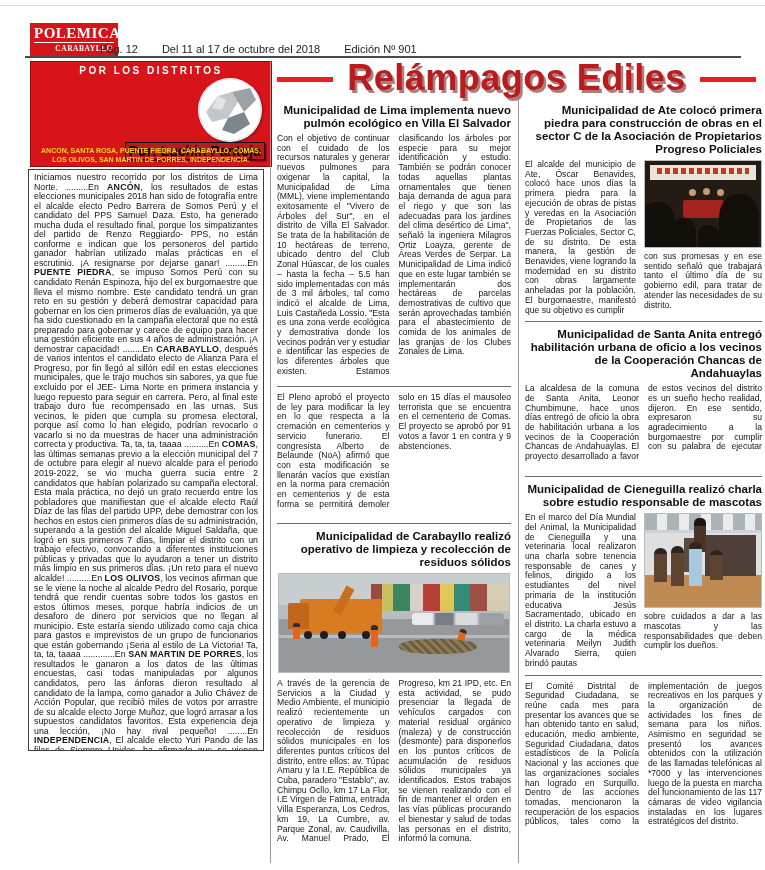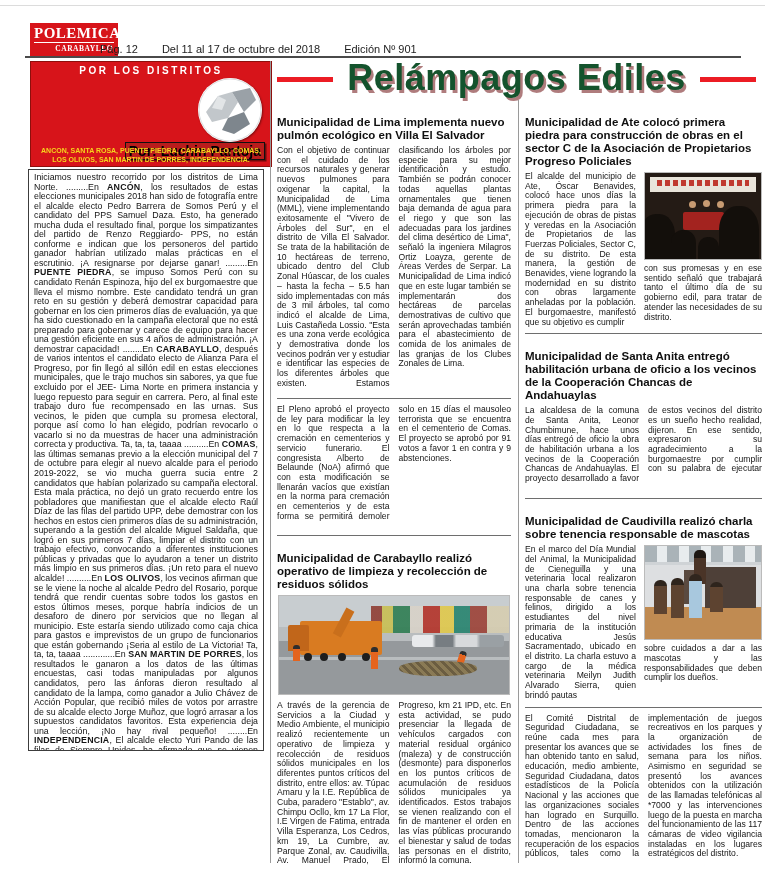--- a/index.html
+++ b/index.html
@@ -13,21 +13,21 @@
             font-family:"Liberation Serif",serif;border-bottom:1px solid #fff;margin:2px 4px 0;}
   .logo-bottom{color:#fff;font-weight:bold;font-size:7.5px;text-align:right;padding:1px 5px 0 0;
                font-family:"Liberation Serif",serif;letter-spacing:.5px;}
   .meta{position:absolute;left:100px;top:43px;display:flex;gap:24px;font-weight:normal;font-size:11px;color:#1d1d1d;justify-content:space-between;}
   .rule{position:absolute;left:25px;top:56px;width:716px;height:2px;background:#4a4a4a;}
 
   
   .section-title{position:absolute;left:268px;top:57px;width:497px;height:42px;
                  display:flex;align-items:center;justify-content:center;gap:14px;}
   .dash{height:5px;background:#ec1c24;flex:0 0 56px;margin-top:2px;}
-  .title-text{font-size:36px;font-weight:bold;color:#14532d;letter-spacing:.5px;
+  .title-text{font-size:36px;font-weight:bold;color:#b91c1c;letter-spacing:.5px;
               text-shadow:2.5px 2.5px 0 rgba(110,16,18,.55);white-space:nowrap;}
 
   
   .lima-norte{position:absolute;left:30px;top:61px;width:242px;height:106px;background:#d7141a;
               border:1px solid #8e0f0c;box-sizing:border-box;}
   .ln-kicker{color:#fff;font-weight:bold;font-size:10px;text-align:center;letter-spacing:2.5px;margin-top:3px;}
   .ln-title{position:absolute;left:10px;top:15px;color:#fff;font-weight:bold;font-size:38px;line-height:31px;
             letter-spacing:3px;text-shadow:2px 2px 2px rgba(0,0,0,.35);}
   .ln-map{position:absolute;right:9px;top:16px;width:64px;height:64px;border-radius:50%;background:#fff;
           overflow:hidden;box-shadow:1px 1px 2px rgba(0,0,0,.4);}
@@ -44,21 +44,21 @@
 
   
   .vline{position:absolute;width:1px;background:#9a9a9a;}
   .vline1{left:270px;top:61px;height:802px;}
   .vline2{left:518px;top:100px;height:763px;}
 
   
   .col{position:absolute;top:100px;}
   .col-mid{left:277px;width:234px;}
   .col-right{left:525px;width:237px;}
-  h2.head{margin:16px 0 4px;font-size:11.5px;line-height:13px;font-weight:bold;text-align:left;color:#101010;}
+  h2.head{margin:4px 0 4px;font-size:11.5px;line-height:13px;font-weight:bold;text-align:right;color:#101010;}
   .body2{column-count:2;column-gap:9px;column-fill:auto;font-size:8.6px;line-height:9.7px;
          text-align:justify;overflow:hidden;hyphens:auto;}
   .split{display:flex;gap:8px;}
   .split .sub-l{flex:1;font-size:8.6px;line-height:9.7px;text-align:justify;hyphens:auto;}
   .split .sub-r{width:118px;flex:0 0 118px;font-size:8.6px;line-height:9.7px;text-align:justify;hyphens:auto;}
   .sub-r p{margin:4px 0 0;}
   .sep{border:none;border-top:1px solid #6e6e6e;margin:6px 0;}
   .h-lima{margin-top:0;}
   .b-lima{height:246px;margin-bottom:2px;}
   .b-comas{height:124px;margin-bottom:2px;}
@@ -210,21 +210,21 @@
         </div>
       </div>
     </article>
     <hr class="sep">
     <article>
       <h2 class="head">Municipalidad de Santa Anita entregó habilitación urbana de oficio a los vecinos de la Cooperación Chancas de Andahuaylas</h2>
       <div class="body2 b-santa">La alcaldesa de la comuna de Santa Anita, Leonor Chumbimune, hace unos días entregó de oficio la obra de habilitación urbana a los vecinos de la Cooperación Chancas de Andahuaylas. El proyecto desarrollado a favor de estos vecinos del distrito es un sueño hecho realidad, dijeron. En ese sentido, expresaron su agradecimiento a la burgomaestre por cumplir con su palabra de ejecutar obras en beneficio de sectores más necesitados.</div>
     </article>
     <hr class="sep">
     <article>
-      <h2 class="head">Municipalidad de Caudivilla realizó charla sobre tenencia responsable de mascotas</h2>
+      <h2 class="head">Municipalidad de Cieneguilla realizó charla sobre estudio responsable de mascotas</h2>
       <div class="split">
         <div class="sub-l">En el marco del Día Mundial del Animal, la Municipalidad de Cieneguilla y una veterinaria local realizaron una charla sobre tenencia responsable de canes y felinos, dirigido a los estudiantes del nivel primaria de la institución educativa Jesús Sacramentado, ubicado en el distrito. La charla estuvo a cargo de la médica veterinaria Meilyn Judith Alvarado Sierra, quien brindó pautas</div>
         <div class="sub-r">
           <div class="photo ph-cie" aria-label="Escolares durante la charla sobre tenencia responsable de mascotas">
             <div class="windows"></div>
             <div class="board"></div>
             <div class="board2"></div>
             <div class="fig f-tall"></div>
             <div class="fig f1"></div>
             <div class="fig f2"></div>

